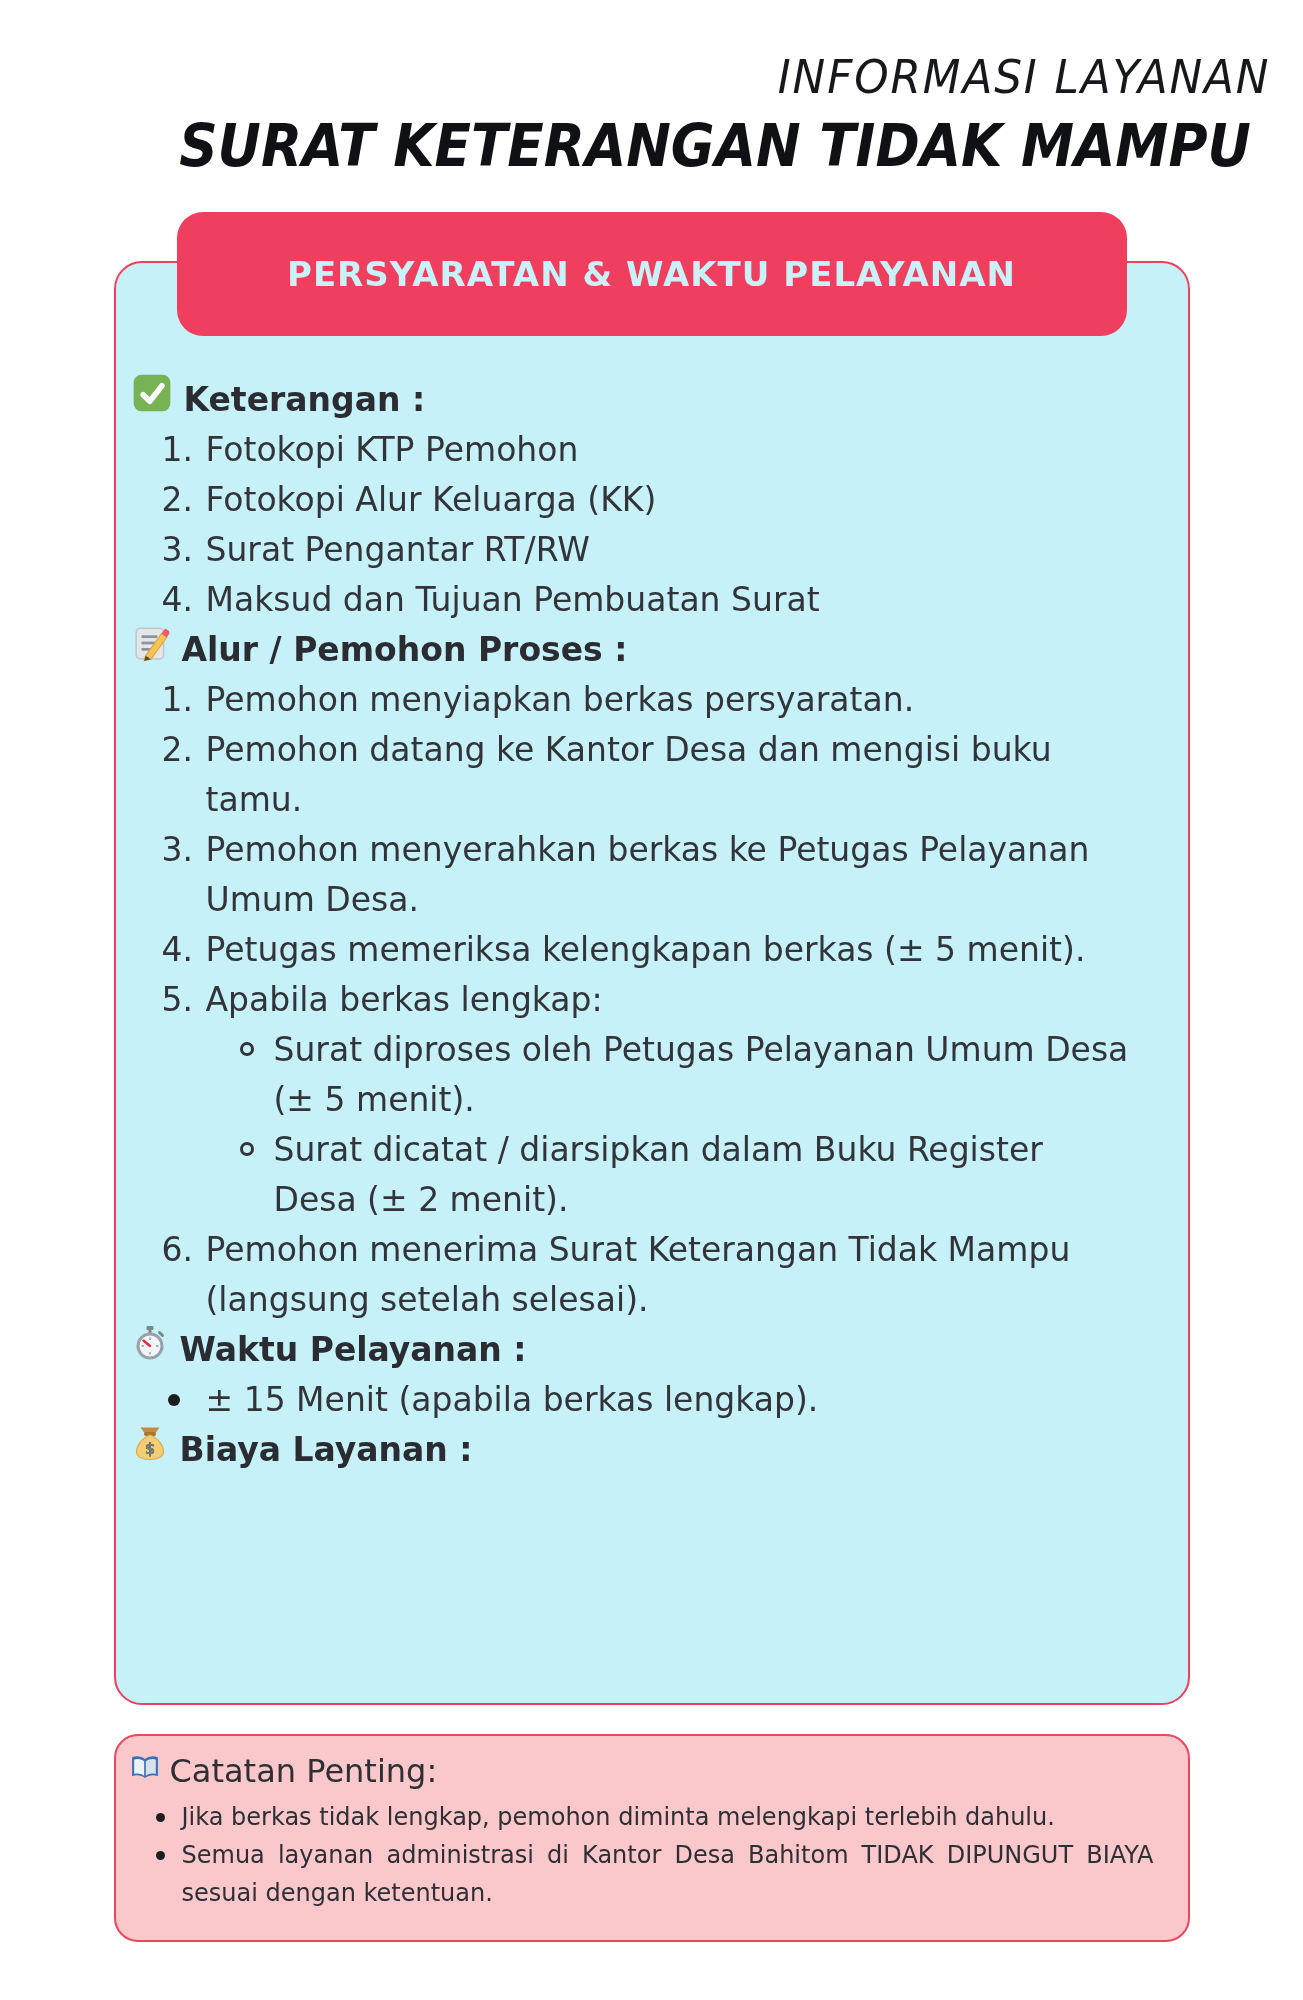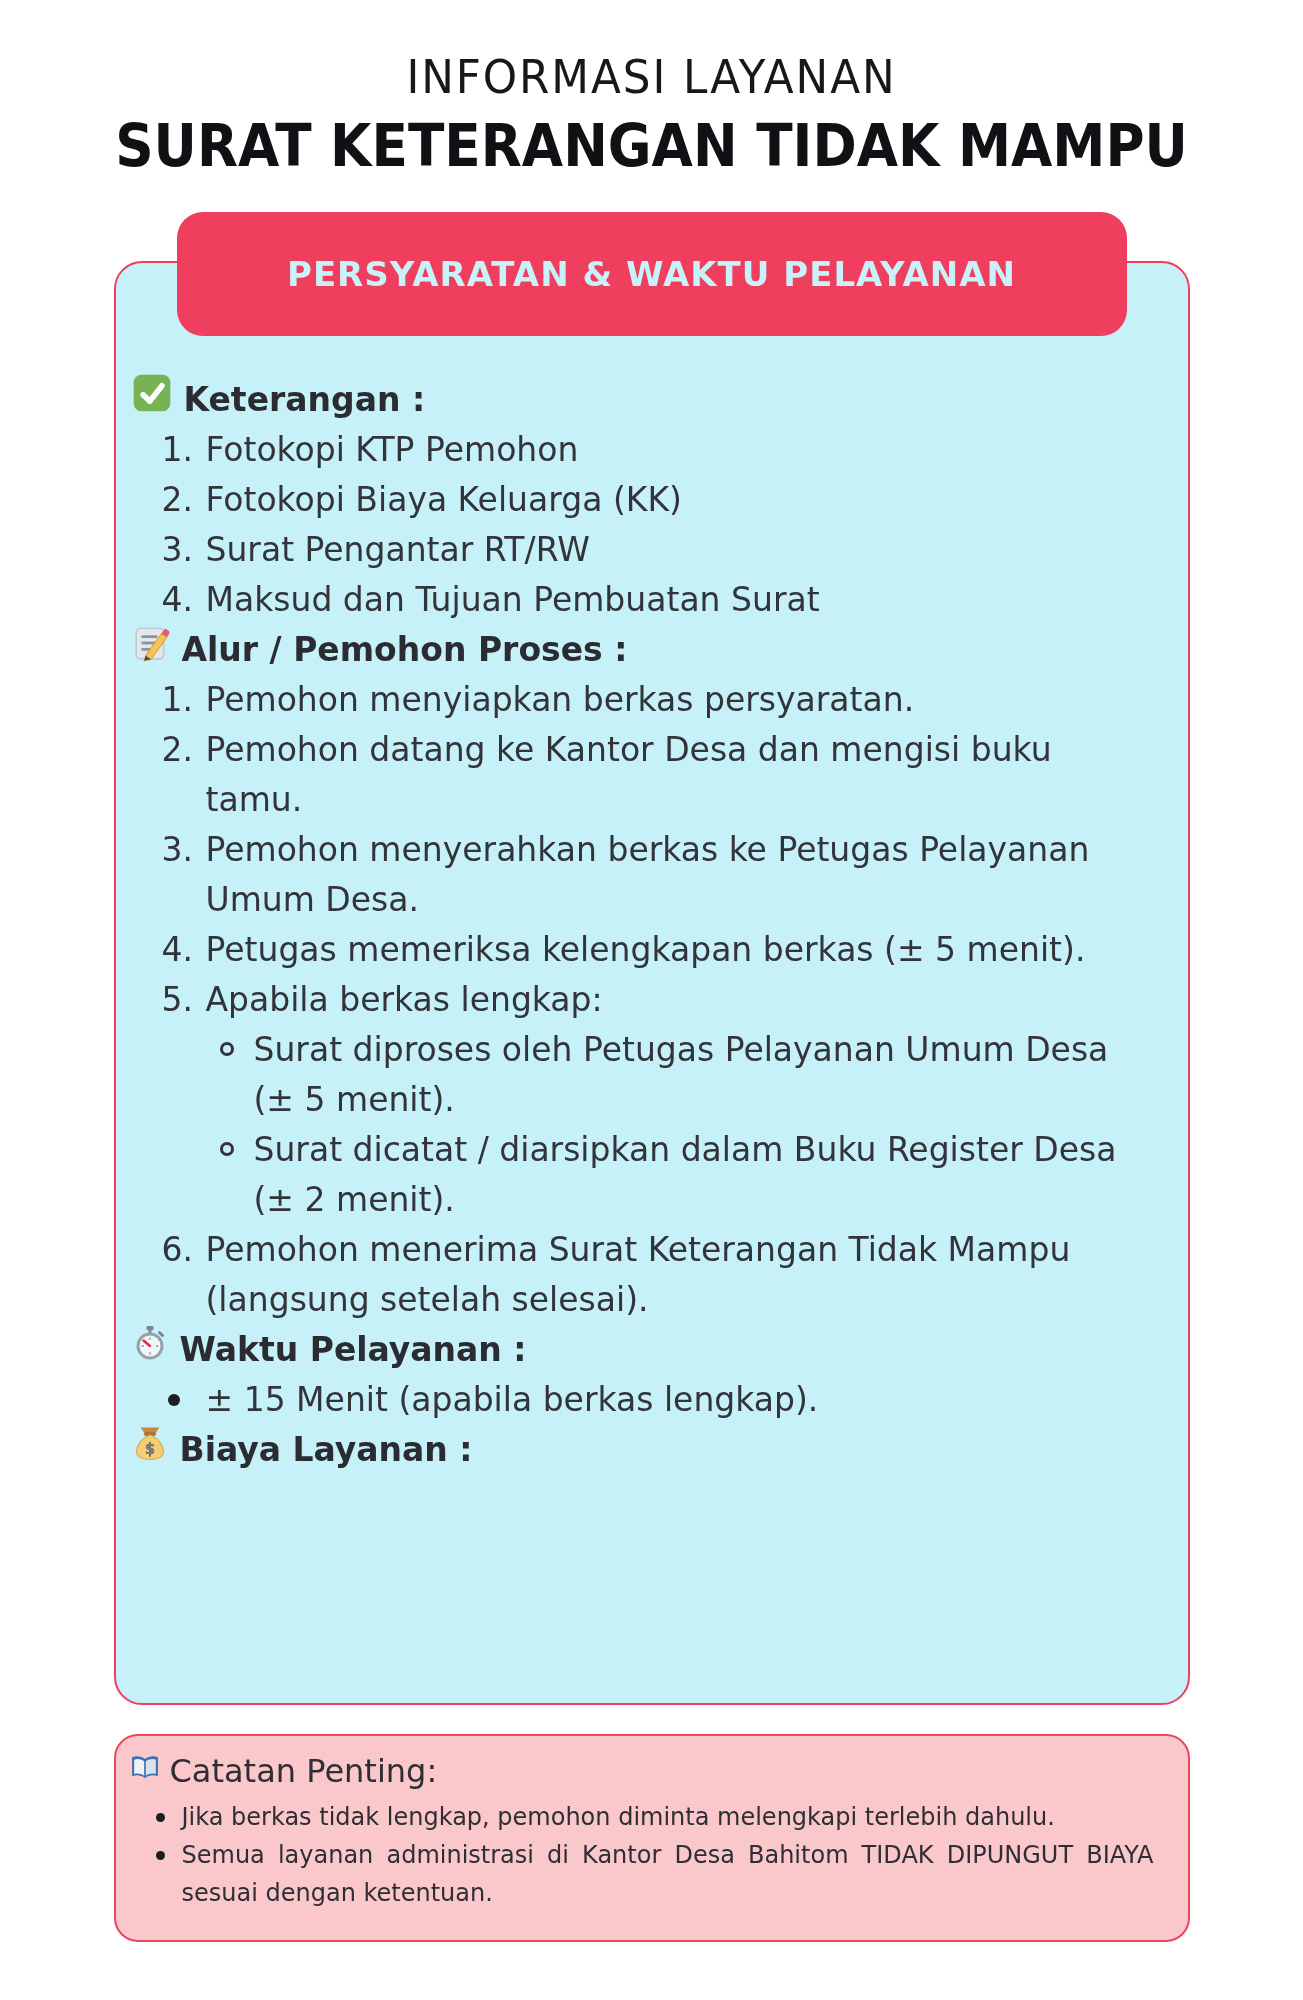--- a/index.html
+++ b/index.html
@@ -3,21 +3,21 @@
 <meta charset="utf-8">
 <style>
   html,body { margin:0; padding:0; background:#ffffff; }
   .poster {
     position:relative; width:1303px; height:2000px; margin:0 auto;
     background:#ffffff; overflow:hidden;
     font-family:"DejaVu Sans","Liberation Sans",sans-serif;
     color:#33343a;
   }
   
-  .header { text-align:center; padding-top:50px; }
+  .header { text-align:right; padding-top:50px;font-style:italic; }
   .page-title {
     margin:0; font-size:46px; font-weight:400; letter-spacing:2px;
     color:#17181c; line-height:54px; transform:scaleX(0.95); transform-origin:center;
   }
   .page-subtitle {
     margin:8px 0 0; font-size:58px; font-weight:700; letter-spacing:0;
     color:#101114; line-height:68px; transform:scaleX(0.92); transform-origin:center;
     white-space:nowrap;
   }
   
@@ -41,21 +41,21 @@
     font-size:33px; font-weight:700; color:#2b2c31; margin-left:4px;
   }
   .sec-head .ico { flex:0 0 auto; display:block; }
   ol.num { list-style:none; counter-reset:n; margin:0; padding:0 0 0 78px; }
   ol.num > li { counter-increment:n; position:relative; }
   ol.num > li::before {
     content:counter(n) "."; position:absolute; left:-44px; top:0; width:40px;
     text-align:left;
   }
   ul.subs { list-style:none; margin:0; padding:0 0 0 48px; }
-  ul.subs > li { position:relative; }
+  ul.subs > li { position:relative;margin-left:20px; }
   ul.subs > li::before {
     content:""; position:absolute; left:-34px; top:17px; width:14px; height:14px;
     box-sizing:border-box; border:3px solid #33343a; border-radius:50%;
   }
   ul.dots { list-style:none; margin:0; padding:0 0 0 78px; }
   ul.dots > li { position:relative; }
   ul.dots > li::before {
     content:""; position:absolute; left:-38px; top:19px; width:12px; height:12px;
     background:#1c1d21; border-radius:50%;
   }
@@ -94,21 +94,21 @@
       <span class="ico">
         <svg width="40" height="40" viewBox="0 0 36 36">
           <rect x="1.5" y="1.5" width="33" height="33" rx="7" fill="#77B255"></rect>
           <path d="M10 19.5 L16 25.5 L27 11.5" fill="none" stroke="#ffffff" stroke-width="5" stroke-linecap="round" stroke-linejoin="round"></path>
         </svg>
       </span>
       <span>Keterangan :</span>
     </div>
     <ol class="num">
       <li>Fotokopi KTP Pemohon</li>
-      <li>Fotokopi Biaya Keluarga (KK)</li>
+      <li>Fotokopi Alur Keluarga (KK)</li>
       <li>Surat Pengantar RT/RW</li>
       <li>Maksud dan Tujuan Pembuatan Surat</li>
     </ol>
 
     <div class="sec-head">
       <span class="ico">
         <svg width="38" height="38" viewBox="0 0 36 36">
           <rect x="4" y="4" width="26" height="29" rx="4" fill="#E3E7EA" stroke="#C2C8CE" stroke-width="1.5"></rect>
           <line x1="9" y1="12" x2="24" y2="12" stroke="#8B949C" stroke-width="2.6"></line>
           <line x1="9" y1="18" x2="22" y2="18" stroke="#8B949C" stroke-width="2.6"></line>

